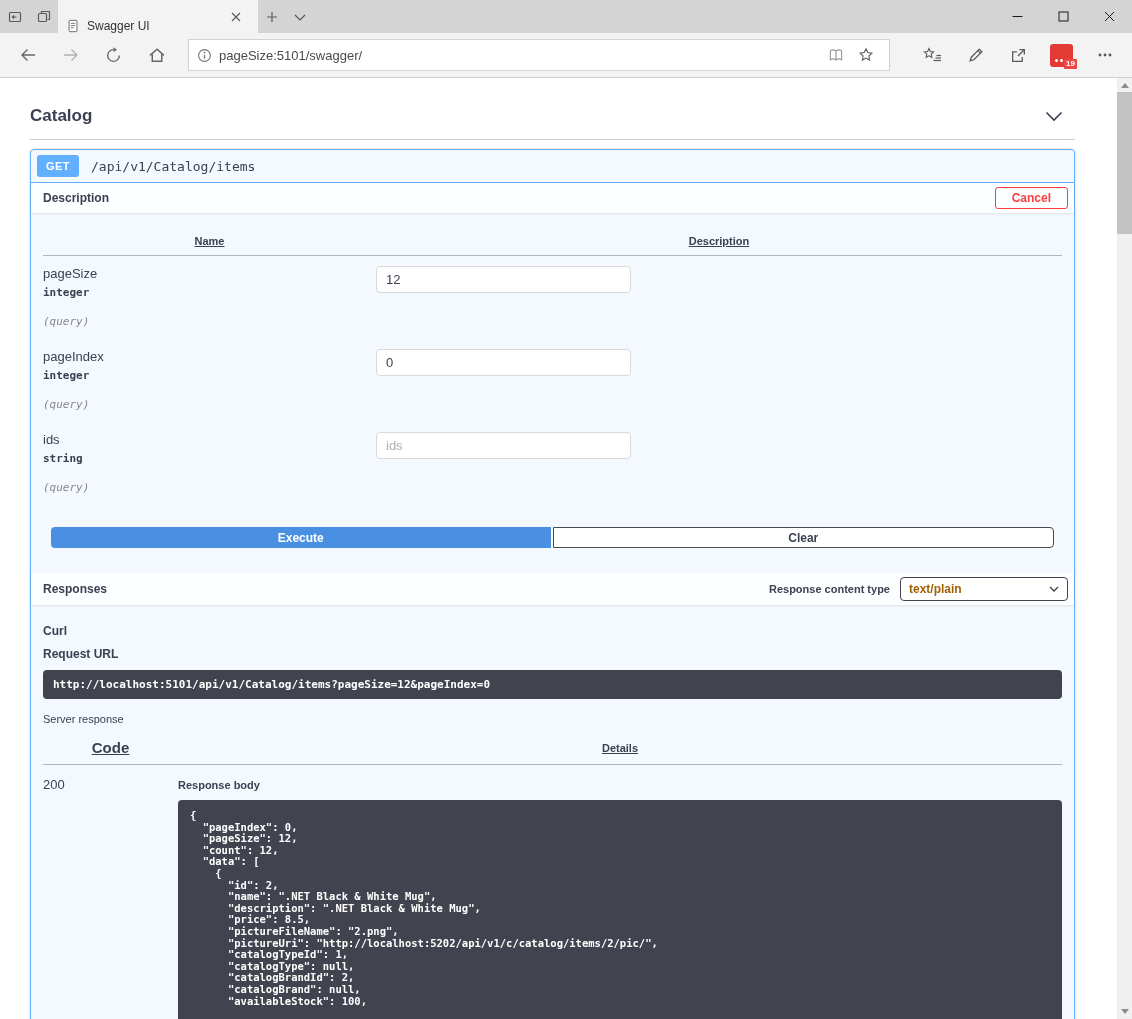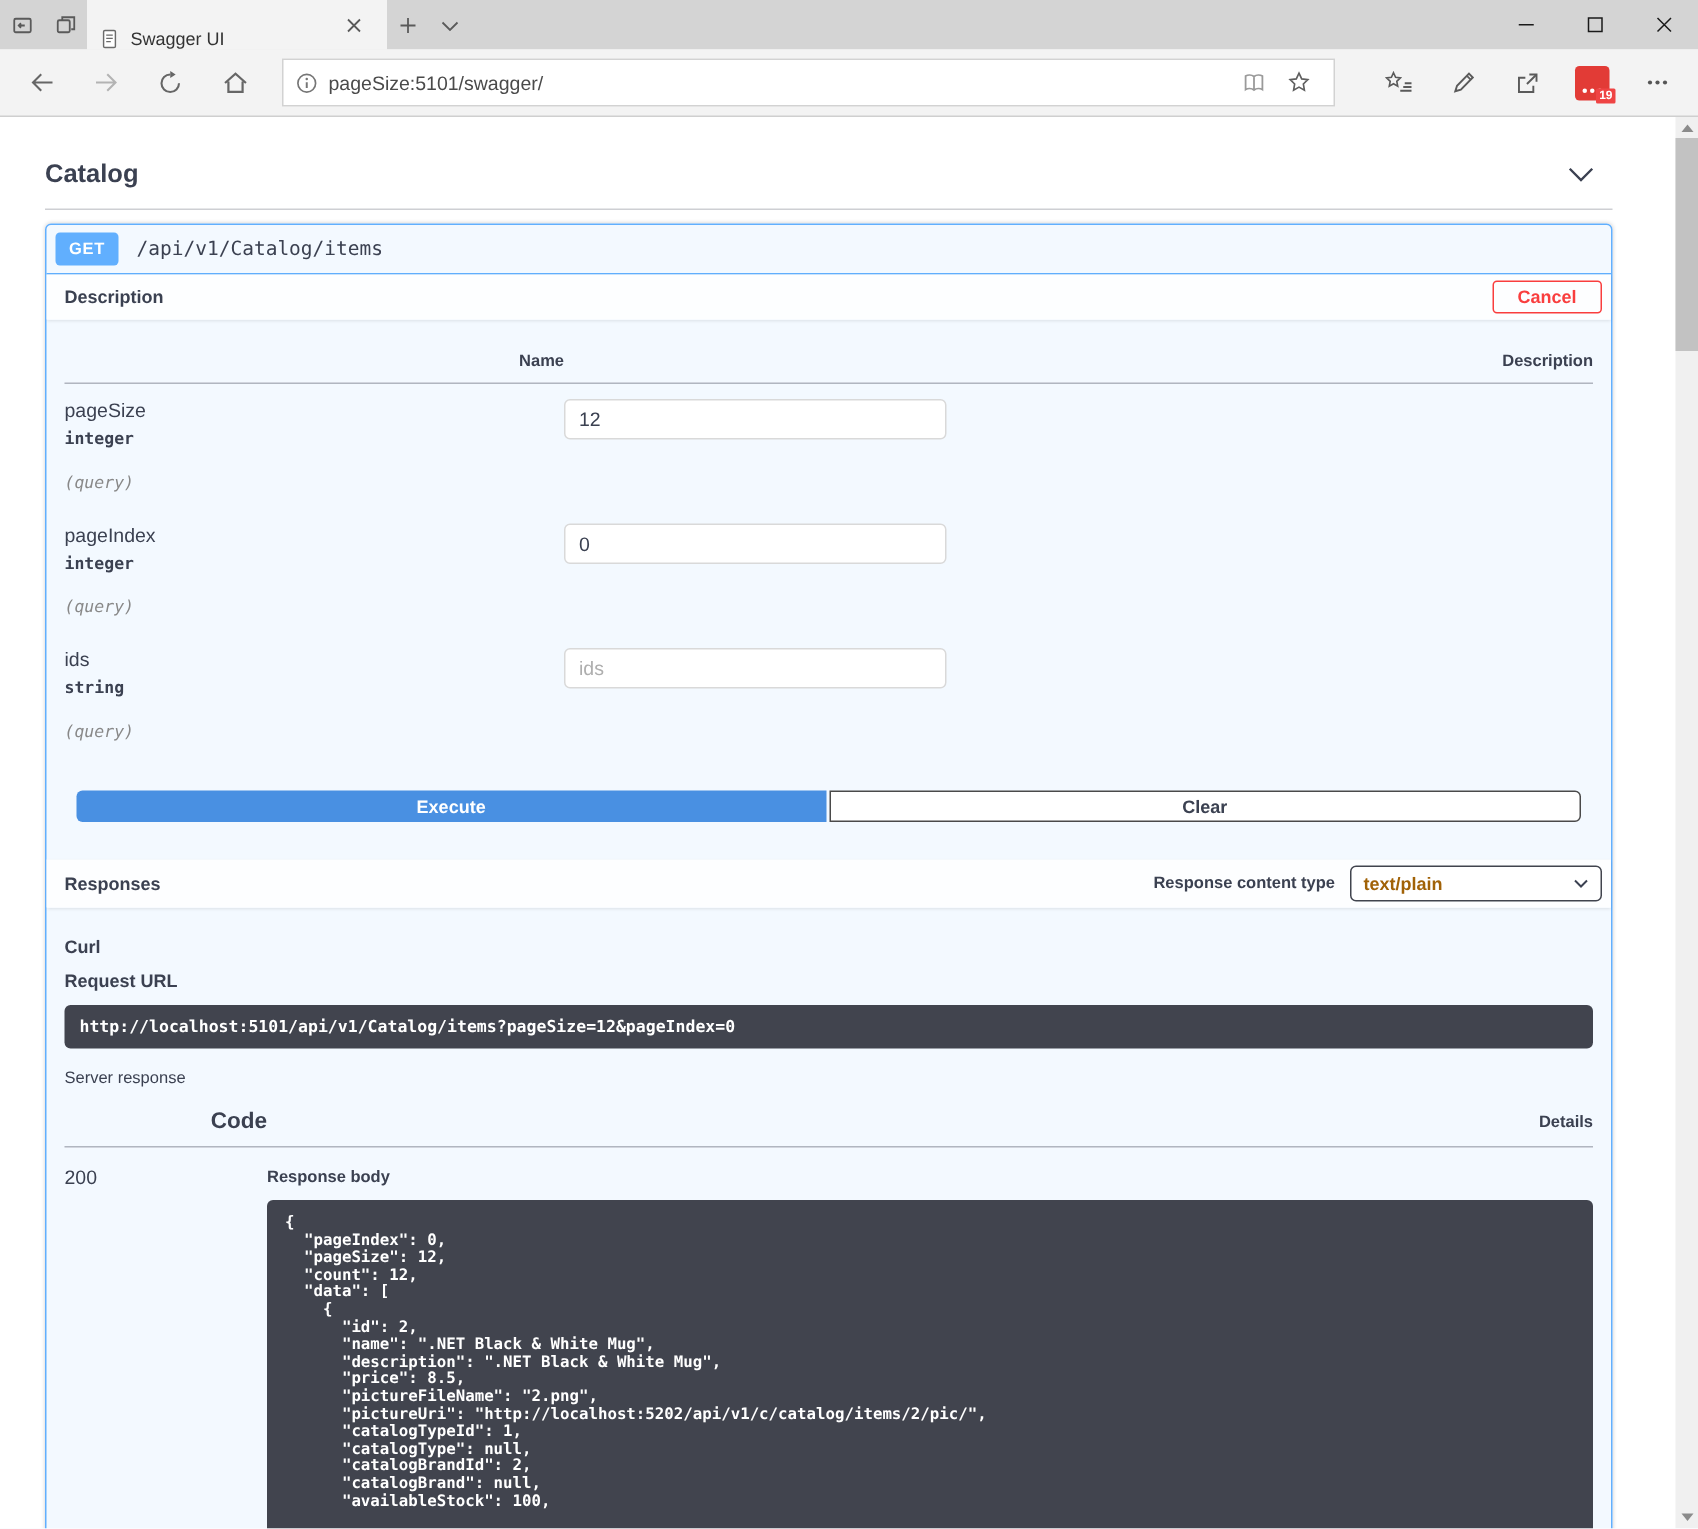--- a/index.html
+++ b/index.html
@@ -49,21 +49,21 @@
   .method-badge { background: #61affe; color: #fff; font-size: 11px; font-weight: bold; border-radius: 3px; width: 42px; text-align: center; padding: 5px 0; letter-spacing: .5px; }
   .op-path { font-family: "DejaVu Sans Mono", monospace; font-size: 13px; color: #3b4151; margin-left: 12px; }
 
   .section-header { display: flex; align-items: center; justify-content: space-between; min-height: 30px; padding: 4px 6px 4px 12px; background: rgba(255,255,255,.8); box-shadow: 0 1px 2px rgba(0,0,0,.1); }
   .sh-title { font-size: 12px; font-weight: bold; color: #3b4151; }
   .btn-cancel { background: transparent; border: 1px solid #f93e3e; color: #f93e3e; font-weight: bold; font-size: 12px; padding: 3px 16px; border-radius: 3px; font-family: "Liberation Sans", sans-serif; }
 
   .op-body { padding: 0 12px; }
   table { border-collapse: collapse; width: 100%; }
   .param-table { margin-top: 22px; }
-  th { text-align: right; font-size: 11px; font-weight: bold; color: #3b4151; padding: 0 0 8px 0; border-bottom: 1px solid rgba(59,65,81,.2); }
+  th { text-align: center; font-size: 11px; font-weight: bold; color: #3b4151; padding: 0 0 8px 0; border-bottom: 1px solid rgba(59,65,81,.2); text-decoration: underline; }
   .col-name { width: 333px; }
   .param-table td { vertical-align: top; padding: 10px 0 11px 0; }
   .p-name { font-size: 13px; color: #3b4151; }
   .p-type { font-family: "DejaVu Sans Mono", monospace; font-size: 11px; font-weight: bold; margin-top: 5px; }
   .p-in { font-family: "DejaVu Sans Mono", monospace; font-size: 11px; font-style: italic; color: #888; margin-top: 16px; }
   .p-input { width: 255px; height: 27px; border: 1px solid #d9d9d9; border-radius: 4px; padding: 0 9px; font-size: 13px; color: #3b4151; font-family: "Liberation Sans", sans-serif; outline: none; background: #fff; }
   .p-input::placeholder { color: #aeaeae; }
 
   .exec-row { display: flex; gap: 2px; padding: 22px 8px 25px 8px; }
   .btn-execute { flex: 1; height: 21px; background: #4990e2; color: #fff; border: none; border-radius: 4px 0 0 4px; font-size: 12px; font-weight: bold; font-family: "Liberation Sans", sans-serif; }

